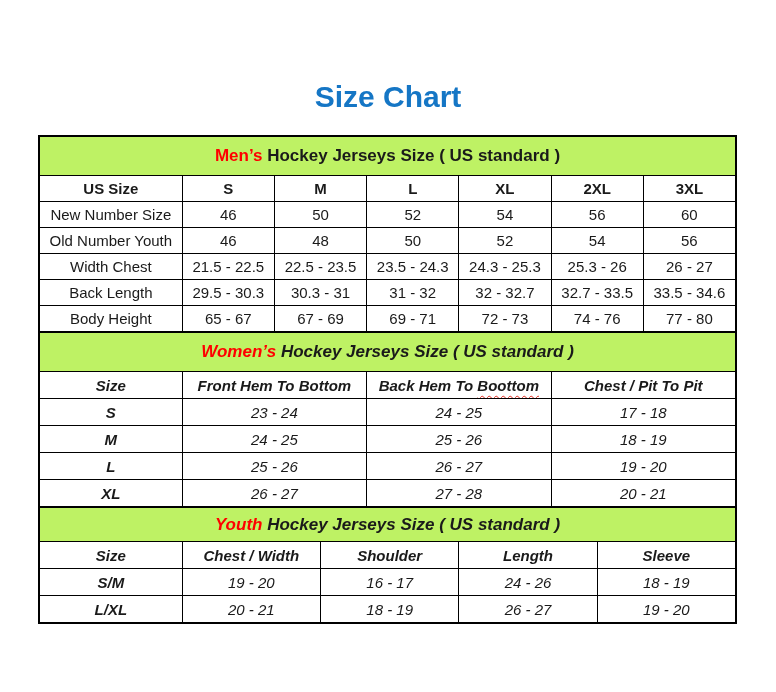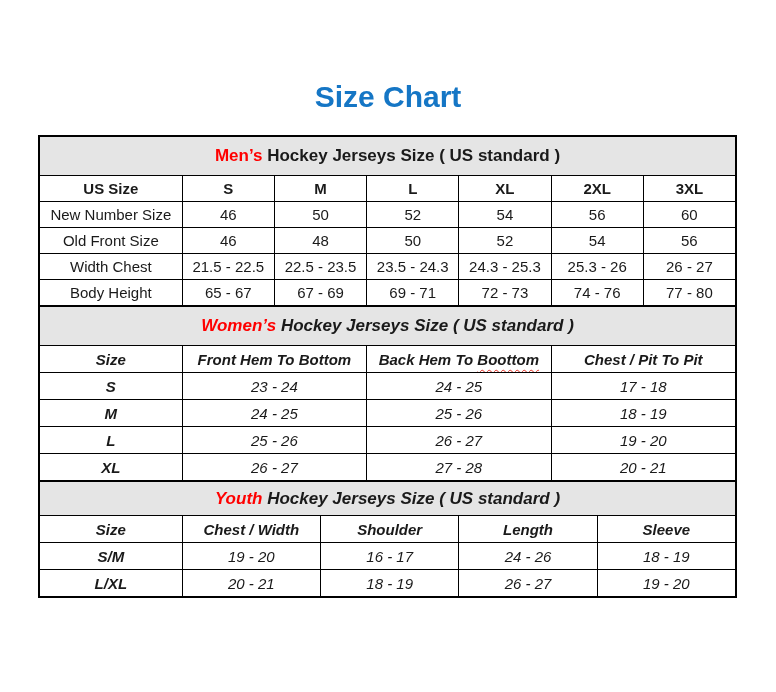--- a/index.html
+++ b/index.html
@@ -32,21 +32,21 @@
   td, th {
     border: 1.5px solid #000;
     text-align: center;
     vertical-align: middle;
     font-size: 15px;
     padding: 0 2px;
     overflow: hidden;
     white-space: nowrap;
   }
   tr.band td {
-    background: #e5e5e5;
+    background: #bef264;
     font-size: 17px;
     font-weight: bold;
     height: 38px;
   }
   tr.band.short td { height: 33px; }
   .hl-red { color: #ff0000; }
   th { font-weight: bold; }
   .mens td, .mens th { height: 25px; }
   .womens td, .womens th, .youth td, .youth th { height: 26px; font-style: italic; }
   .row-label-bold { font-weight: bold; }
@@ -91,36 +91,45 @@
     <tr>
       <td>New Number Size</td>
       <td>46</td>
       <td>50</td>
       <td>52</td>
       <td>54</td>
       <td>56</td>
       <td>60</td>
     </tr>
     <tr>
-      <td>Old Front Size</td>
+      <td>Old Number Youth</td>
       <td>46</td>
       <td>48</td>
       <td>50</td>
       <td>52</td>
       <td>54</td>
       <td>56</td>
     </tr>
     <tr>
       <td>Width Chest</td>
       <td>21.5 - 22.5</td>
       <td>22.5 - 23.5</td>
       <td>23.5 - 24.3</td>
       <td>24.3 - 25.3</td>
       <td>25.3 - 26</td>
       <td>26 - 27</td>
+    </tr>
+    <tr>
+      <td>Back Length</td>
+      <td>29.5 - 30.3</td>
+      <td>30.3 - 31</td>
+      <td>31 - 32</td>
+      <td>32 - 32.7</td>
+      <td>32.7 - 33.5</td>
+      <td>33.5 - 34.6</td>
     </tr>
     <tr>
       <td>Body Height</td>
       <td>65 - 67</td>
       <td>67 - 69</td>
       <td>69 - 71</td>
       <td>72 - 73</td>
       <td>74 - 76</td>
       <td>77 - 80</td>
     </tr>

